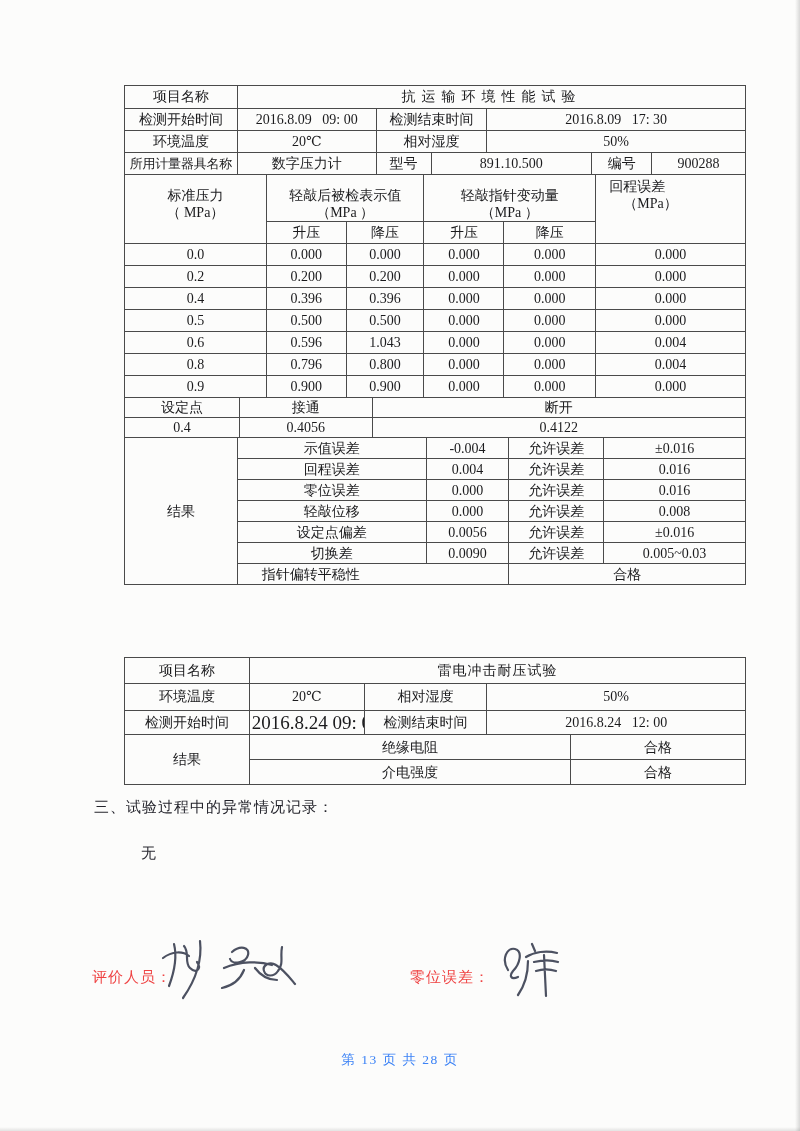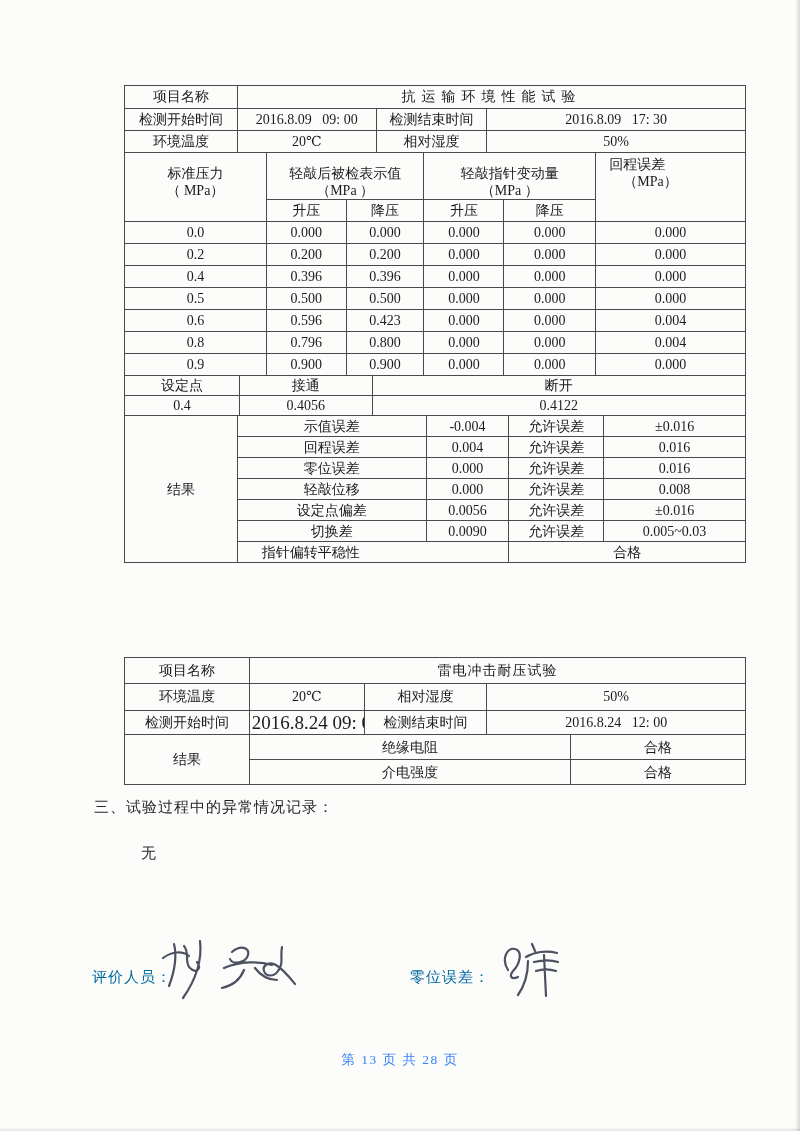--- a/index.html
+++ b/index.html
@@ -38,21 +38,21 @@
   .spread{letter-spacing:6px;}
   .sp1{letter-spacing:1px;font-family:Liberation Serif, serif;}
   .nw{white-space:nowrap;font-size:13px;letter-spacing:-0.2px;}
   .d13{white-space:nowrap;font-size:19px;}
   .leftpad{text-align:left;padding-left:24px;}
 
   .heading{position:absolute;left:94px;top:798px;font-size:15px;letter-spacing:1px;color:#24242c;}
   .none-note{position:absolute;left:141px;top:844px;font-size:15px;color:#2a2a33;}
 
   .signrow{position:absolute;left:0;top:930px;width:800px;height:80px;}
-  .signlabel{position:absolute;font-size:15px;letter-spacing:1px;color:#0369a1;top:38px;}
+  .signlabel{position:absolute;font-size:15px;letter-spacing:1px;color:#ef4444;top:38px;}
   #eval-label{left:92px;}
   #rev-label{left:410px;}
   .sig{position:absolute;}
   #sig-eval{left:158px;top:2px;}
   #sig-rev{left:496px;top:4px;}
   .sig path{fill:none;stroke:#3d4254;stroke-width:2.2;stroke-linecap:round;stroke-linejoin:round;opacity:.92;}
 
   .footer{position:absolute;left:0;top:1051px;width:800px;text-align:center;
     font-size:13.5px;letter-spacing:1.5px;color:#3b82f6;}
 </style>
@@ -82,20 +82,28 @@
         <td>检测开始时间</td>
         <td>2016.8.09   09: 00</td>
         <td colspan="2">检测结束时间</td>
         <td colspan="3">2016.8.09   17: 30</td>
       </tr>
       <tr>
         <td>环境温度</td>
         <td>20℃</td>
         <td colspan="2">相对湿度</td>
         <td colspan="3">50%</td>
+      </tr>
+      <tr>
+        <td class="nw">所用计量器具名称</td>
+        <td>数字压力计</td>
+        <td>型号</td>
+        <td colspan="2">891.10.500</td>
+        <td>编号</td>
+        <td>900288</td>
       </tr>
     </tbody>
       </table>
 
     <table class="tbl tB">
       <colgroup>
         <col style="width:22.83%">
           <col style="width:12.86%">
           <col style="width:12.54%">
         <col style="width:12.86%">
@@ -147,21 +155,21 @@
         <td>0.5</td>
         <td>0.500</td>
         <td>0.500</td>
         <td>0.000</td>
         <td>0.000</td>
         <td>0.000</td>
       </tr>
       <tr>
         <td>0.6</td>
         <td>0.596</td>
-        <td>0.423</td>
+        <td>1.043</td>
         <td>0.000</td>
         <td>0.000</td>
         <td>0.004</td>
       </tr>
       <tr>
         <td>0.8</td>
         <td>0.796</td>
         <td>0.800</td>
         <td>0.000</td>
         <td>0.000</td>

